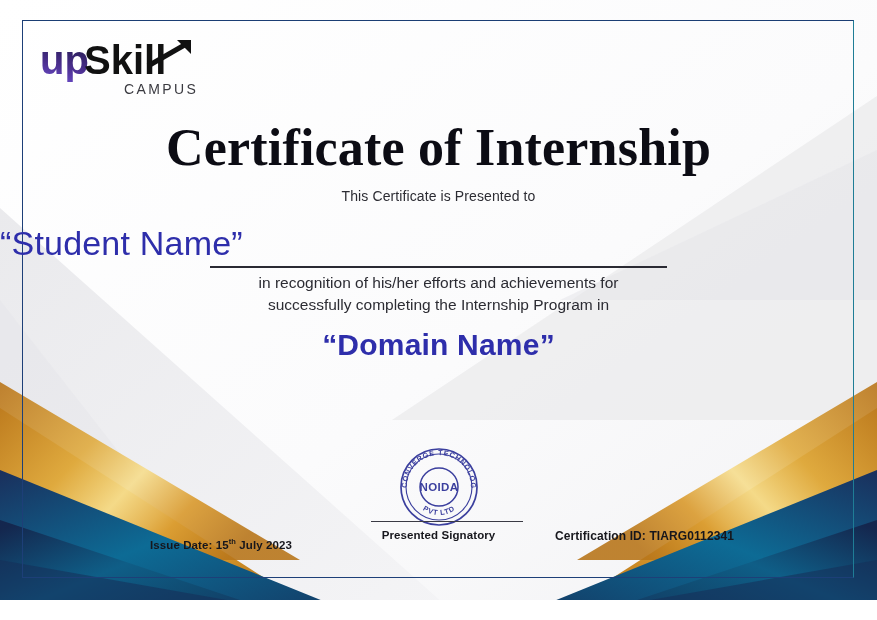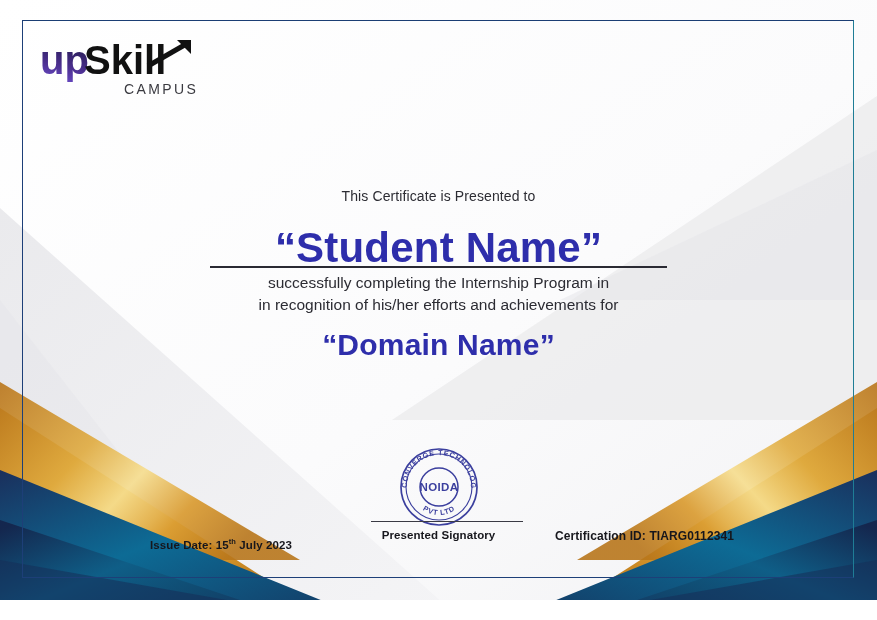--- a/index.html
+++ b/index.html
@@ -40,22 +40,22 @@
     position:absolute;left:0;right:0;top:122px;text-align:center;
     font-family:"Liberation Serif", serif;
     font-weight:700;font-size:52px;letter-spacing:0.2px;
     color:#0c0c14;line-height:1;
   }
   .presented{
     position:absolute;left:0;right:0;top:188px;text-align:center;
     font-size:14px;color:#2c2c33;letter-spacing:.1px;
   }
   .name{
-    position:absolute;left:0;right:0;top:224px;text-align:center;
-    font-size:42px;font-weight:700;color:#2e2eab;letter-spacing:.2px;
+    position:absolute;left:0;right:0;top:224px;text-align:left;
+    font-size:34px;font-weight:400;color:#2e2eab;letter-spacing:.2px;
   }
   .name-rule{
     position:absolute;left:210px;right:210px;top:266px;height:1.6px;
     background:#2a2a33;
   }
   .recognition{
     position:absolute;left:0;right:0;top:272px;text-align:center;
     font-size:15.5px;color:#2c2c33;line-height:1.42;
   }
   .domain{
@@ -185,29 +185,30 @@
       <text x="0" y="38" font-family="Liberation Sans, sans-serif" font-size="40" font-weight="bold" fill="url(#gUp)">up</text>
       <text x="44" y="38" font-family="Liberation Sans, sans-serif" font-size="40" font-weight="bold" fill="#111111">Skill</text>
 
       <path d="M108 30 L148 7" stroke="#111111" stroke-width="5" fill="none"></path>
       <path d="M137 4 L151 4 L151 18 Z" fill="#111111"></path>
       <text x="84" y="58" font-family="Liberation Sans, sans-serif" font-size="14" letter-spacing="2.4" fill="#3a3a40">CAMPUS</text>
     </svg>
   </div>
 
 
+  <div class="title">Certificate of Internship</div>
 
   <div class="presented">This Certificate is Presented to</div>
 
   <div class="name">“Student Name”</div>
   <div class="name-rule"></div>
 
   <div class="recognition">
+    <div>in recognition of his/her efforts and achievements for</div>
     <div>successfully completing the Internship Program in</div>
-    <div>in recognition of his/her efforts and achievements for</div>
   </div>
 
   <div class="domain">“Domain Name”</div>
 
 
   <div class="seal">
     <svg viewBox="0 0 84 84" width="84" height="84">
       <defs>
         <path id="arcTop" d="M 10 42 A 32 32 0 0 1 74 42"></path>
         <path id="arcBot" d="M 14 42 A 28 28 0 0 0 70 42"></path>

